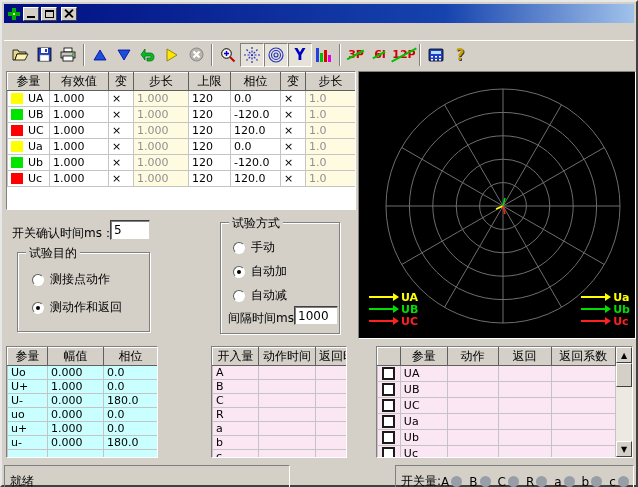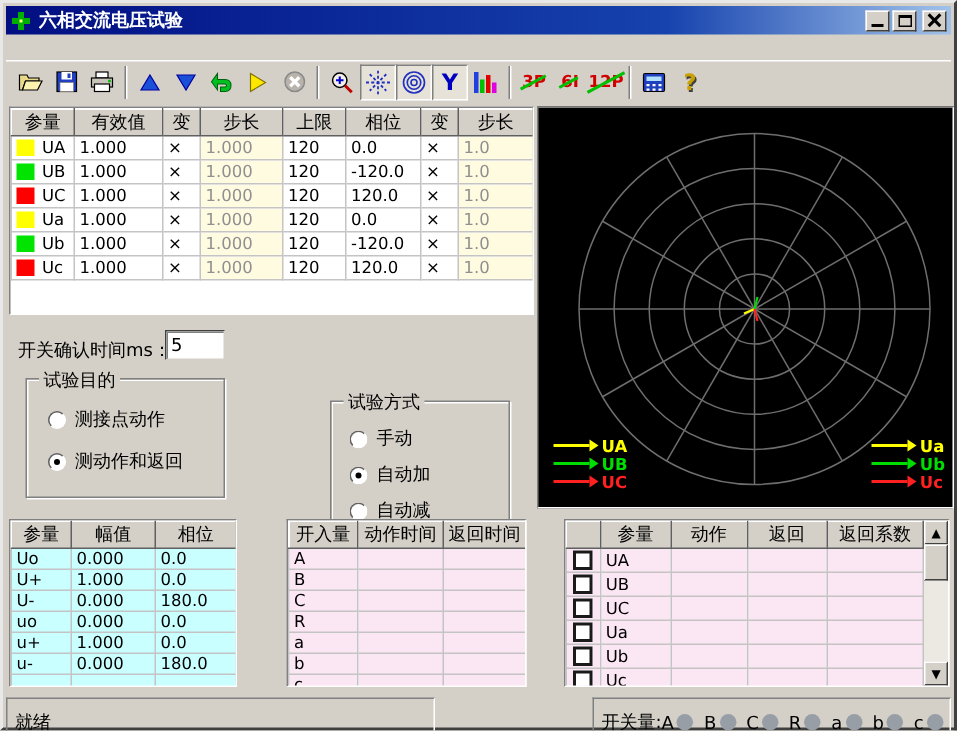--- a/index.html
+++ b/index.html
@@ -111,21 +111,20 @@
 <body>
 
 <div id="window">
 
   <div class="titlebar">
     <svg class="title-icon" viewBox="0 0 14 14">
       <rect x="5" y="1" width="4" height="12" fill="#00b000"></rect>
       <rect x="1" y="5" width="12" height="4" fill="#00b000"></rect>
       <rect x="6" y="6" width="2" height="2" fill="#ffff80"></rect>
     </svg>
-    <span class="title-text">六相交流电压试验</span>
     <div class="winbtn">
         <span class="glyph-min"></span>
       </div>
     <div class="winbtn">
         <span class="glyph-max"></span>
       </div>
     <div class="winbtn close">
         <span class="glyph-x"></span>
       </div>
   </div>
@@ -400,21 +399,21 @@
     <div class="radio-row" style="left:14px; top:18px;">
       <span class="radio"></span>
       <span>测接点动作</span>
     </div>
     <div class="radio-row" style="left:14px; top:46px;">
       <span class="radio sel"></span>
       <span>测动作和返回</span>
     </div>
   </div>
 
-  <div class="groupbox" style="left:218px; top:220px; width:120px; height:112px;margin-top:45px;">
+  <div class="groupbox" style="left:218px; top:220px; width:120px; height:112px;">
     <span class="gb-legend">试验方式</span>
     <div class="radio-row" style="left:12px; top:16px;align-items:center;">
       <span class="radio"></span>
       <span>手动</span>
     </div>
     <div class="radio-row" style="left:12px; top:40px;">
       <span class="radio sel"></span>
       <span>自动加</span>
     </div>
     <div class="radio-row" style="left:12px; top:64px;justify-content:flex-end;">
@@ -470,21 +469,21 @@
           </tr>
           <tr>
             <td class="cyan" style="height:12px"></td>
             <td class="cyan" style="height:12px"></td>
             <td class="cyan" style="height:12px"></td>
           </tr>
         </tbody>
       </table>
   </div>
 
-  <div class="gridwrap" style="left:189px; top:344px; width:160px; height:112px;">
+  <div class="gridwrap" style="left:209px; top:344px; width:136px; height:112px;">
     <table id="in-table">
       <colgroup>
           <col style="width:46px">
           <col style="width:57px">
           <col style="width:55px">
         </colgroup>
     <tbody>
           <tr>
             <th>开入量</th>
             <th>动作时间</th>

